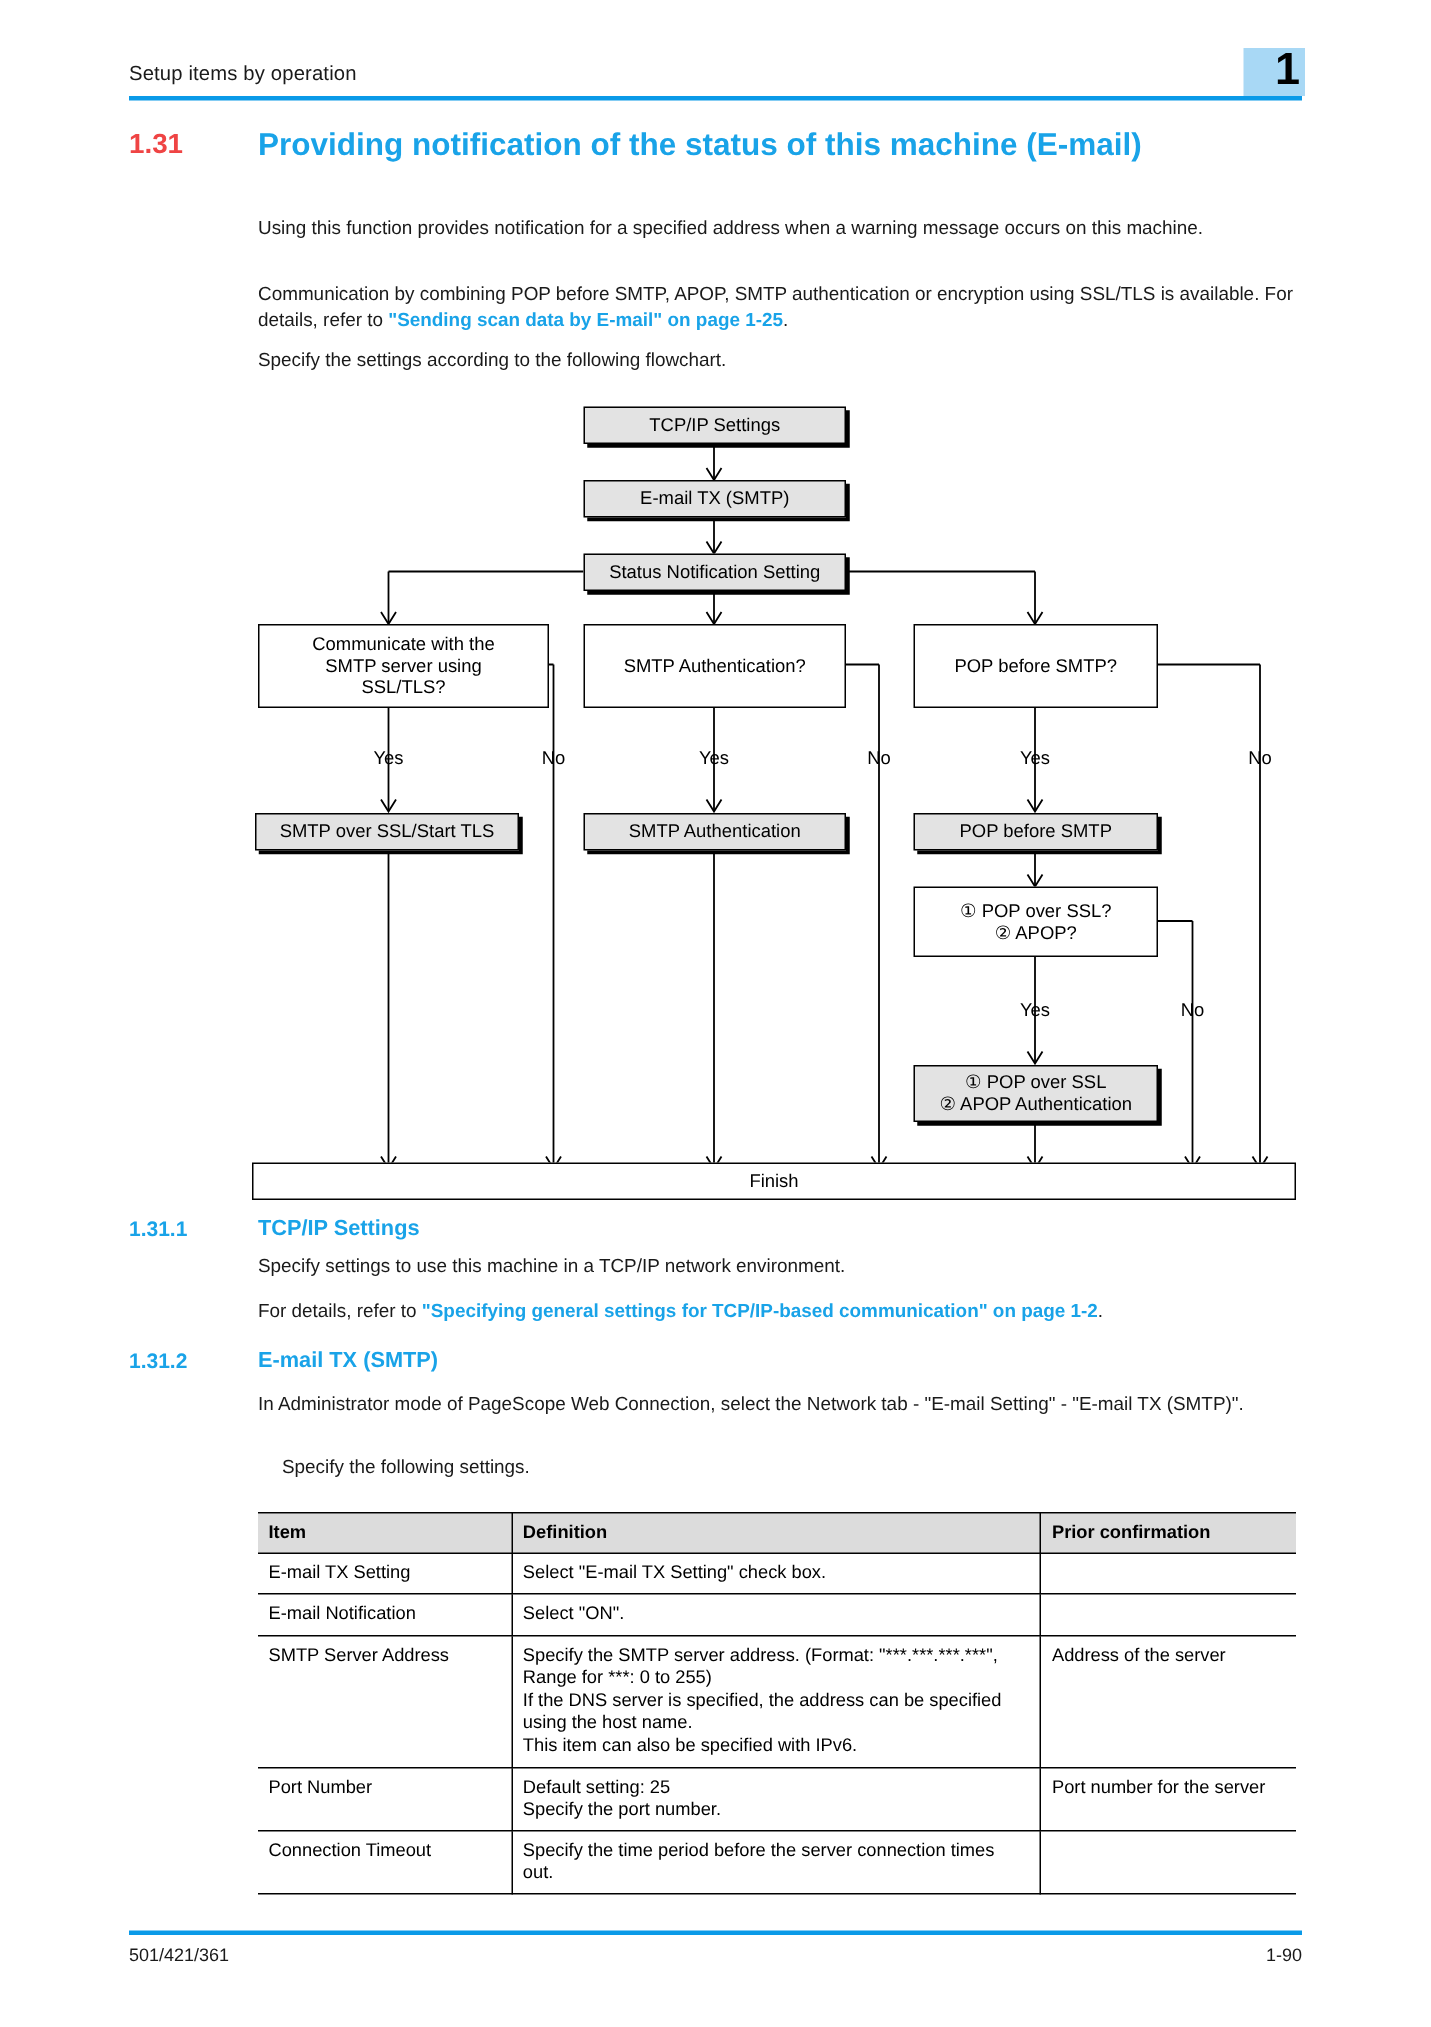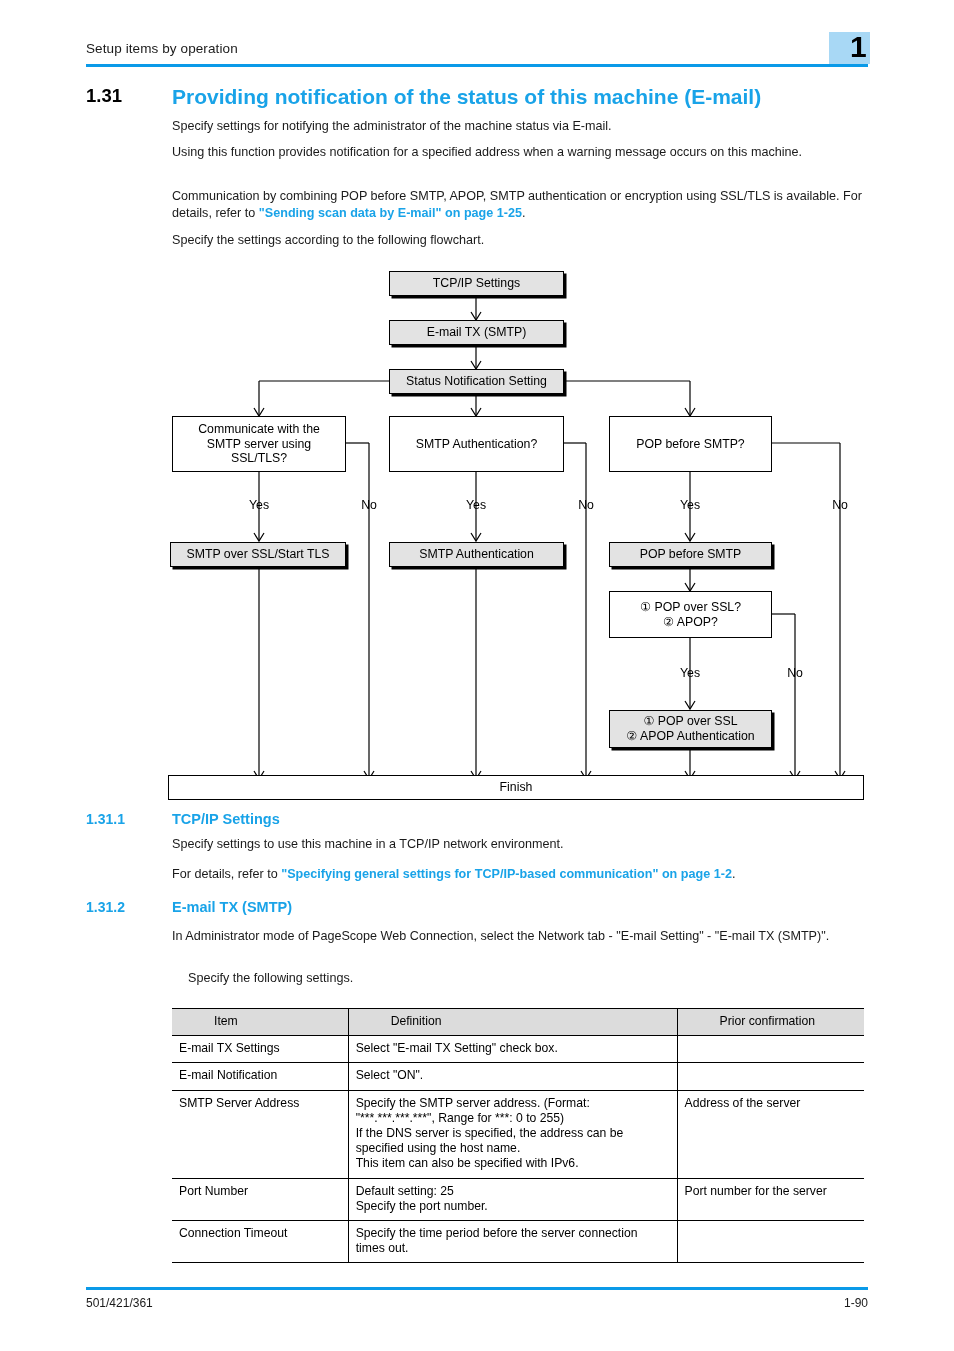--- a/index.html
+++ b/index.html
@@ -61,21 +61,21 @@
     color: #000;
     line-height: 34px;
     text-align: left;
   }
 
   
   .h1-num {
     position: absolute;
     font-size: 18.5px;
     font-weight: bold;
-    color: #000000;
+    color: #ef4444;
   }
   .h1-text {
     position: absolute;
     font-size: 21px;
     font-weight: bold;
     color: #19A3E8;
   }
   .h2-num {
     position: absolute;
     font-size: 14px;
@@ -157,24 +157,23 @@
     border-left: none;
     border-right: none;
     text-align: left;
     vertical-align: top;
     padding: 5px 7px 6px 7px;
     line-height: 15.2px;
     font-weight: normal;
   }
   .tbl th {
     background: #dcdcdc;
-    font-weight: normal;
+    font-weight: bold;
     border-top: 1.6px solid #000;
     border-bottom: 1.1px solid #000;
-    padding-left: 42px;
   }
   .tbl .c1 { width: 164px; border-right: 1.1px solid #000; }
   .tbl .c2 { width: 364px; border-right: 1.1px solid #000; }
   .tbl .c3 { width: 164px; }
   .tbl tr:last-child td { border-bottom: 1.6px solid #000; }
 
   
   .footer-rule {
     position: absolute;
     left: 86px;
@@ -208,21 +207,20 @@
   <div class="header">
     <div class="header-title">Setup items by operation</div>
     <div class="chapter-tab"></div>
     <div class="chapter-num">1</div>
     <div class="header-rule"></div>
   </div>
 
   <div class="h1-num" style="left:86px; top:85px;">1.31</div>
   <div class="h1-text" style="left:172px; top:85px; width:700px;">Providing notification of the status of this machine (E-mail)</div>
 
-  <div class="para" style="left:172px; top:118px; width:700px;">Specify settings for notifying the administrator of the machine status via E-mail.</div>
   <div class="para" style="left:172px; top:144px; width:690px;">Using this function provides notification for a specified address when a warning message occurs on this machine.</div>
   <div class="para" style="left:172px; top:188px; width:695px;"><span>Communication by combining POP before SMTP, APOP, SMTP authentication or encryption using SSL/TLS is available. For details, refer to </span><span class="link">"Sending scan data by E-mail" on page 1-25</span><span>.</span></div>
   <div class="para" style="left:172px; top:232px; width:700px;">Specify the settings according to the following flowchart.</div>
 
   <div class="flow">
 
     <svg width="954" height="1351" style="position:absolute;left:0;top:0;">
       <g stroke="#000" stroke-width="1.2" fill="none">
 
         <line x1="476" y1="296" x2="476" y2="319"></line>
@@ -291,21 +289,21 @@
     </div>
 
     <div class="fbox shaded" style="left:389px; top:320px; width:175px; height:25px;">
       <span>E-mail TX (SMTP)</span>
     </div>
 
     <div class="fbox shaded" style="left:389px; top:369px; width:175px; height:25px;">
       <span>Status Notification Setting</span>
     </div>
 
-    <div class="fbox plain" style="left:172px; top:416px; width:174px; height:56px; flex-direction:column; line-height:14.5px;">
+    <div class="fbox plain" style="left:172px; top:416px; width:194px; height:56px; flex-direction:column; line-height:14.5px;">
       <span>Communicate with the</span>
       <span>SMTP server using</span>
       <span>SSL/TLS?</span>
     </div>
 
     <div class="fbox plain" style="left:389px; top:416px; width:175px; height:56px;">
       <span>SMTP Authentication?</span>
     </div>
 
     <div class="fbox plain" style="left:609px; top:416px; width:163px; height:56px;">
@@ -361,21 +359,21 @@
   <table class="tbl">
     <thead>
       <tr>
         <th class="c1">Item</th>
         <th class="c2">Definition</th>
         <th class="c3">Prior confirmation</th>
       </tr>
     </thead>
     <tbody>
       <tr>
-        <td class="c1">E-mail TX Settings</td>
+        <td class="c1">E-mail TX Setting</td>
         <td class="c2">Select "E-mail TX Setting" check box.</td>
         <td class="c3"></td>
       </tr>
       <tr>
         <td class="c1">E-mail Notification</td>
         <td class="c2">Select "ON".</td>
         <td class="c3"></td>
       </tr>
       <tr>
         <td class="c1">SMTP Server Address</td>

